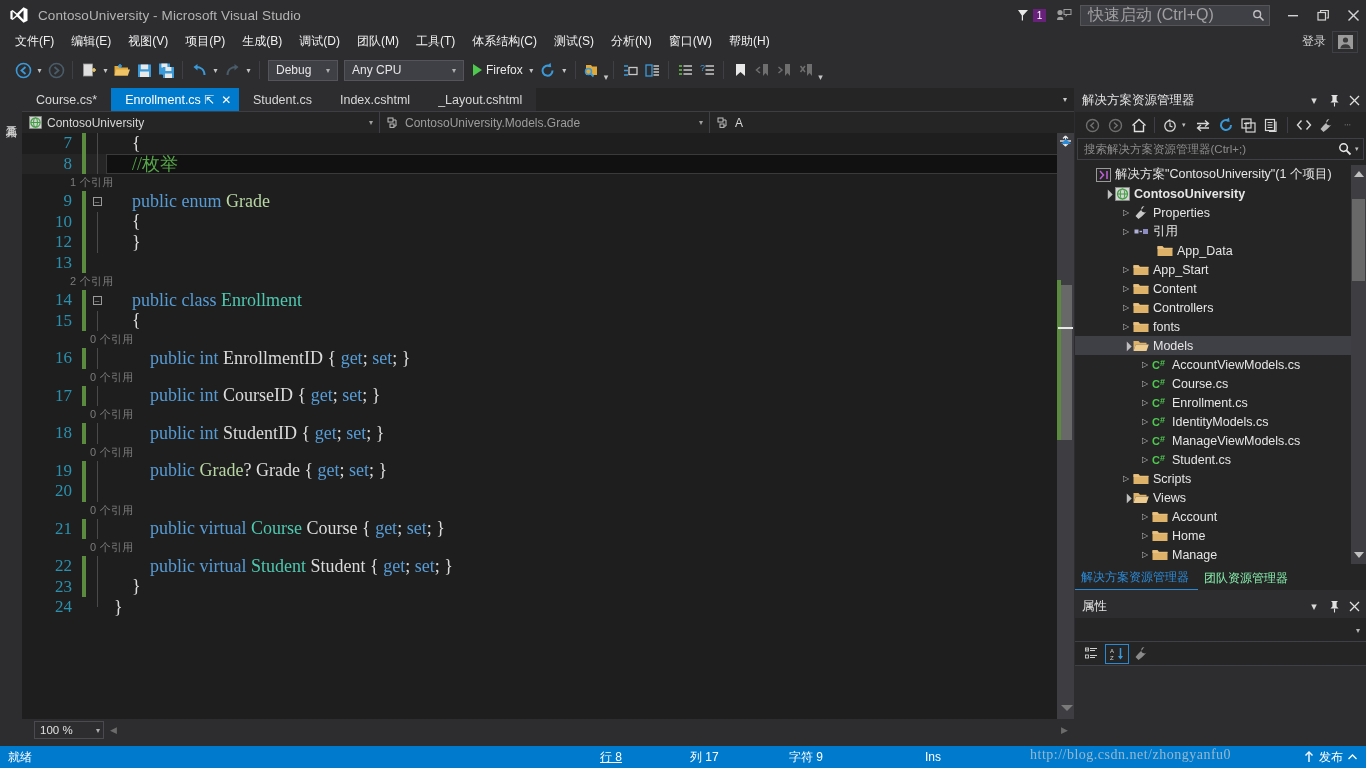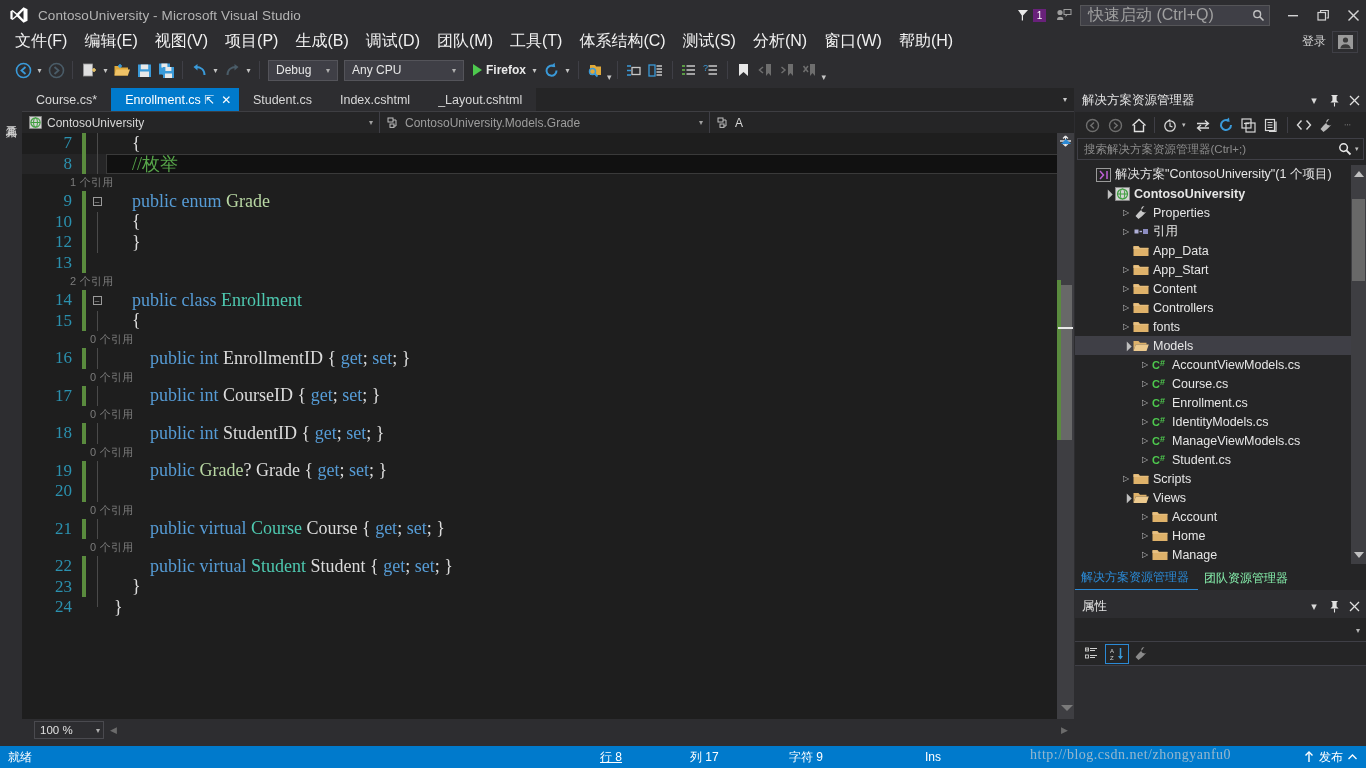--- a/index.html
+++ b/index.html
@@ -46,21 +46,21 @@
     width:30px; height:30px; display:flex; align-items:center; justify-content:center;
   }
   .wbtn svg { opacity:.9; }
 
   
   .menubar {
     position:absolute; left:0; top:30px; width:1366px; height:22px;
     display:flex; align-items:center; background:#2d2d30;
   }
   .menu-item {
-    font-size:16px; color:#f1f1f1; padding:2px 7px; margin-left:3px; white-space:nowrap;
+    font-size:12px; color:#f1f1f1; padding:2px 7px; margin-left:3px; white-space:nowrap;
   }
   .menu-item:first-child { margin-left:8px; }
   .signin {
     position:absolute; right:40px; top:33px; font-size:12px; color:#d0d0d0;
   }
   .acct-btn {
     position:absolute; right:8px; top:31px; width:26px; height:22px;
     border:1px solid #3f3f46; display:flex; align-items:center; justify-content:center;
   }
 
@@ -73,21 +73,21 @@
   .tb-btn { width:22px; height:22px; display:flex; align-items:center; justify-content:center; }
   .tb-arrow { width:11px; height:22px; display:flex; align-items:center; justify-content:center; color:#c5c5c5; font-size:8px; }
   .tb-combo {
     height:21px; background:#3f3f46; border:1px solid #54545a; display:flex;
     align-items:center; padding:0 2px 0 7px; margin:0 3px;
   }
   .tb-combo .lbl { font-size:12px; color:#e6e6e6; }
   .tb-combo .cb-arrow { color:#b0b0b0; font-size:8px; margin-left:auto; padding:0 5px; }
   .combo-debug { width:70px; }
   .combo-cpu  { width:120px; }
-  .run-btn { display:flex; align-items:center; gap:4px; padding:0 3px 0 6px;font-weight:bold; }
+  .run-btn { display:flex; align-items:center; gap:4px; padding:0 3px 0 6px; }
   .run-btn .lbl { font-size:12px; color:#e9e9e9; }
   .tri-green { width:0;height:0;border-left:9px solid #4ec94e;border-top:6px solid transparent;border-bottom:6px solid transparent; }
   .ovf { color:#c5c5c5; font-size:9px; align-self:flex-end; padding-bottom:3px; margin-left:1px; }
 
   
   .toolbox-tab {
     position:absolute; left:0; top:88px; width:22px; height:58px;
     background:#2d2d30; display:flex; align-items:center; justify-content:center;
   }
   .toolbox-tab span {
@@ -925,21 +925,21 @@
             <div class="t-exp">▷</div>
             <div class="t-icon">
               <svg width="15" height="13" viewBox="0 0 15 13">
                 <rect x="0.5" y="4.5" width="4" height="4" fill="#b0b0d8"></rect>
                 <path d="M5.5 6.5 L8 6.5" stroke="#b0b0d8" stroke-width="1.4"></path>
                 <rect x="9" y="4" width="5" height="5" fill="#8c8cc0"></rect>
               </svg>
             </div>
             <div class="t-lbl">引用</div>
           </div>
-          <div class="trow" style="padding-left: 44px;">
+          <div class="trow" style="padding-left: 68px;">
             <div class="t-exp"></div>
             <div class="t-icon">
               <svg width="16" height="13" viewBox="0 0 16 13">
                 <path d="M0.5 2 L5.5 2 L7 3.8 L15.5 3.8 L15.5 12 L0.5 12 Z" fill="#dfb26a"></path>
                 <path d="M0.5 2.6 L5.2 2.6 L6.4 4.2 L15.5 4.2 L15.5 5 L0.5 5 Z" fill="#e8c184"></path>
               </svg>
             </div>
             <div class="t-lbl">App_Data</div>
           </div>
           <div class="trow" style="padding-left: 44px;">

